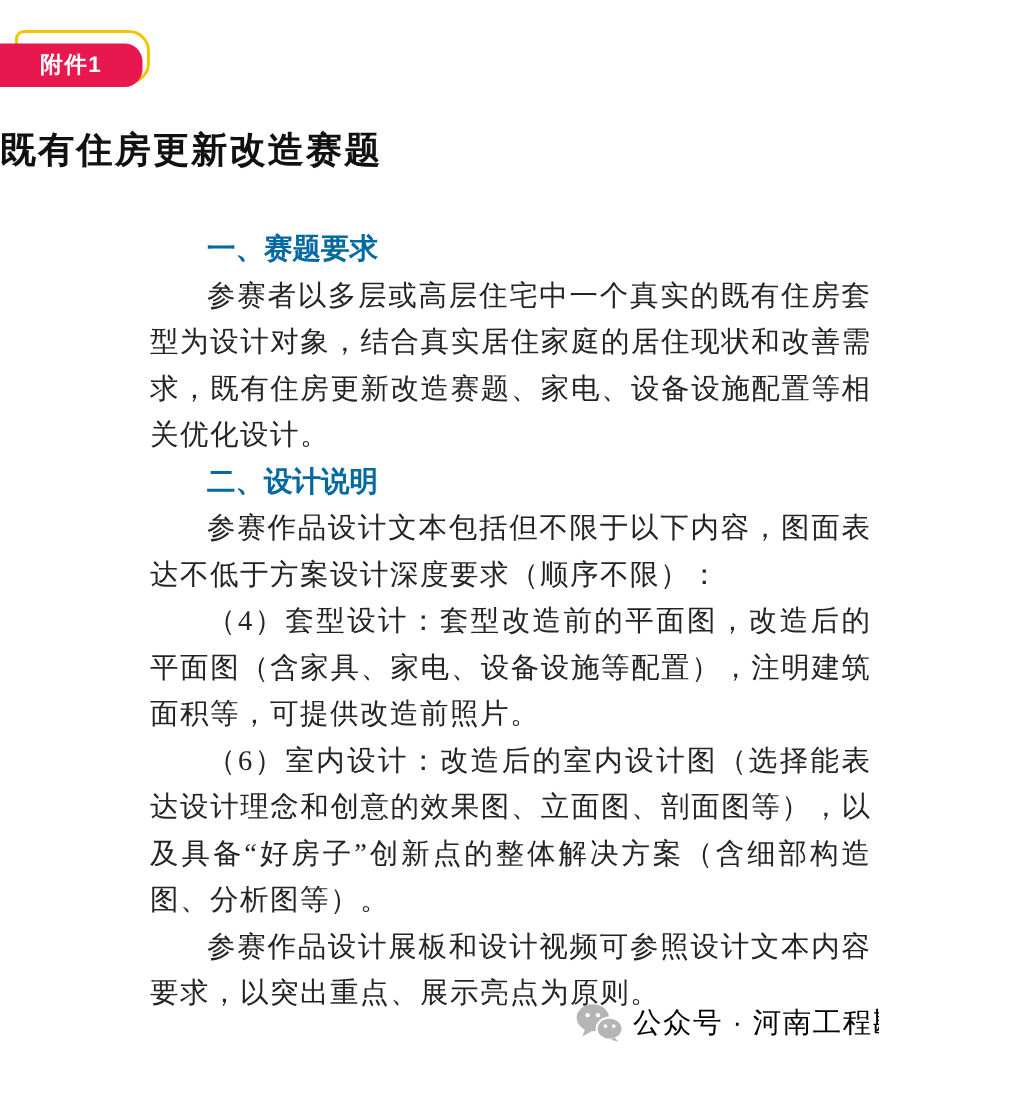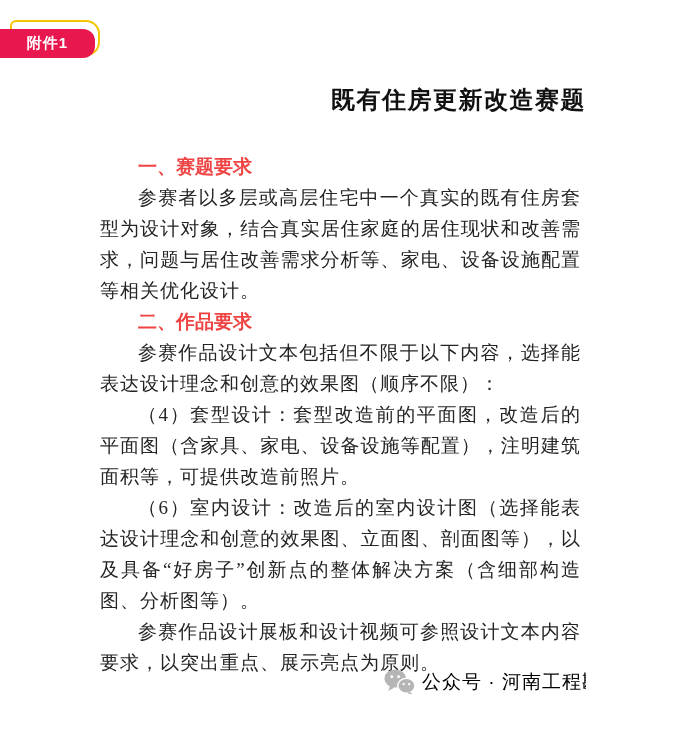--- a/index.html
+++ b/index.html
@@ -46,41 +46,41 @@
     letter-spacing: 1px;
     color: #ffffff;
   }
 
   
   .doc-title {
     position: absolute;
     left: 0;
     top: 84px;
     width: 100%;
-    text-align: right;
+    text-align: left;
     font-size: 24px;
     font-weight: bold;
     letter-spacing: 1.5px;
     color: #111111;
   }
   .doc-body {
     position: absolute;
     left: 100px;
     top: 151px;
     width: 481px;
     font-size: 19px;
     line-height: 31px;
   }
   .sec-heading {
     font-family: "Liberation Sans", "DejaVu Sans", sans-serif;
     font-weight: bold;
     font-size: 19px;
     text-indent: 2em;
     margin: 0;
-    color: #ef4444;
+    color: #0369a1;
   }
   .para {
     margin: 0;
     text-indent: 2em;
     text-align: justify;
     letter-spacing: 1px;
     color: #242424;
   }
 
   
@@ -108,24 +108,24 @@
 
   <div class="badge-outline"></div>
   <div class="badge">
     <span>附件1</span>
   </div>
 
   <div class="doc-title">既有住房更新改造赛题</div>
 
   <div class="doc-body">
     <p class="sec-heading">一、赛题要求</p>
-    <p class="para">参赛者以多层或高层住宅中一个真实的既有住房套型为设计对象，结合真实居住家庭的居住现状和改善需求，问题与居住改善需求分析等、家电、设备设施配置等相关优化设计。</p>
+    <p class="para">参赛者以多层或高层住宅中一个真实的既有住房套型为设计对象，结合真实居住家庭的居住现状和改善需求，既有住房更新改造赛题、家电、设备设施配置等相关优化设计。</p>
 
-    <p class="sec-heading">二、作品要求</p>
-    <p class="para">参赛作品设计文本包括但不限于以下内容，选择能表达设计理念和创意的效果图（顺序不限）：</p>
+    <p class="sec-heading">二、设计说明</p>
+    <p class="para">参赛作品设计文本包括但不限于以下内容，图面表达不低于方案设计深度要求（顺序不限）：</p>
     <p class="para">（4）套型设计：套型改造前的平面图，改造后的平面图（含家具、家电、设备设施等配置），注明建筑面积等，可提供改造前照片。</p>
     <p class="para">（6）室内设计：改造后的室内设计图（选择能表达设计理念和创意的效果图、立面图、剖面图等），以及具备“好房子”创新点的整体解决方案（含细部构造图、分析图等）。</p>
     <p class="para">参赛作品设计展板和设计视频可参照设计文本内容要求，以突出重点、展示亮点为原则。</p>
   </div>
 
   <div class="watermark">
     <svg class="wm-icon" viewBox="0 0 36 30" aria-hidden="true">
       <ellipse cx="13" cy="11.5" rx="12.5" ry="10.5" fill="#b5b5b5"></ellipse>
       <path d="M7 20 L5 26 L12 22 Z" fill="#b5b5b5"></path>
       <ellipse cx="26" cy="20" rx="10" ry="8.6" fill="#b5b5b5" stroke="#ffffff" stroke-width="1.6"></ellipse>

